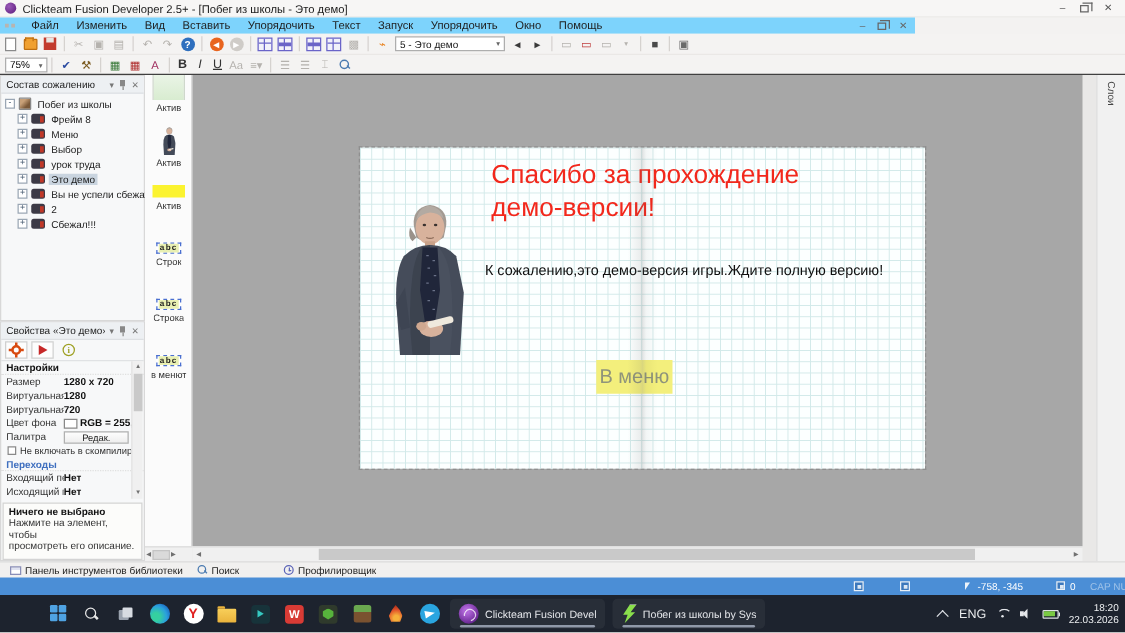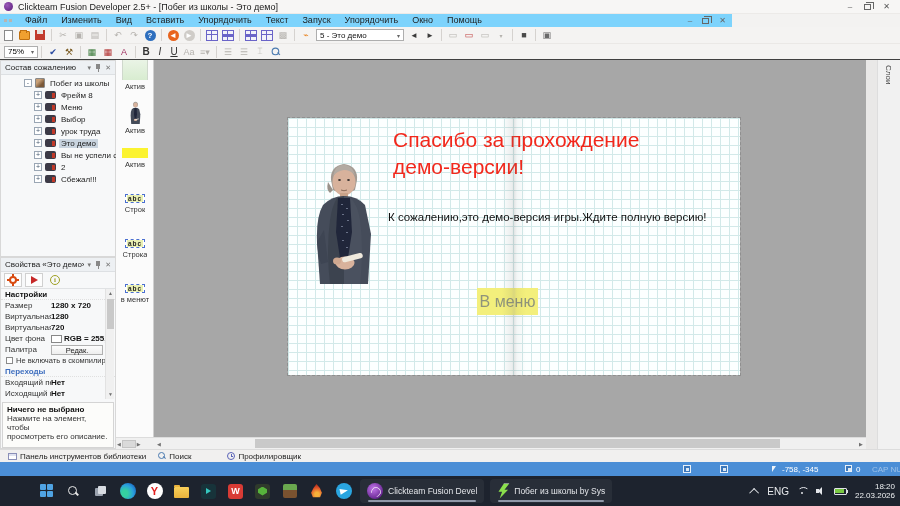--- a/index.html
+++ b/index.html
@@ -60,21 +60,21 @@
   .panel { position:absolute; background:#f7f8f9; border:1px solid #d8d8d8; }
   .phead { height:14px; background:#edf0f3; border-bottom:1px solid #dde0e3; display:flex; align-items:center; padding:0 4px; }
   .phead .pt { font-size:8px; color:#222; flex:1; white-space:nowrap; overflow:hidden; }
   .phead .pi { font-size:7px; color:#777; margin-left:4px; }
   .pin-ic { width:6px; height:8px; position:relative; margin-left:4px; }
   .pin-ic:before { content:""; position:absolute; left:1px; top:0; width:4px; height:5px; background:#888; }
   .pin-ic:after { content:""; position:absolute; left:2.5px; top:5px; width:1px; height:3px; background:#888; }
 
   
   .tree-panel { left:0; top:0; width:116px; height:197px; }
-  .tree { padding:2px 0 0 3px;margin-left:20px; }
+  .tree { padding:2px 0 0 3px; }
   .trow { display:flex; align-items:center; height:12px; white-space:nowrap; }
   .trow .exp { width:8px; height:8px; border:1px solid #9aa6b4; background:#fff; color:#44586e; font-size:7px; line-height:6px; text-align:center; margin-right:3px; flex:none; }
   .trow.child { padding-left:10px; }
   .node-ic { width:11px; height:8px; border-radius:2px; background:#3c3a46; position:relative; margin-right:3px; flex:none; }
   .node-ic:before { content:""; position:absolute; right:1px; top:1.5px; width:3px; height:5px; background:#c03828; }
   .root-ic { width:10px; height:10px; border-radius:1px; background:linear-gradient(135deg,#c8a078 30%,#7a5838 70%); border:1px solid #888; margin-right:3px; flex:none; }
   .tlabel { font-size:8px; color:#1c1c1c; padding:0 2px; }
   .trow.selected .tlabel { background:#c9d4df; }
 
   

